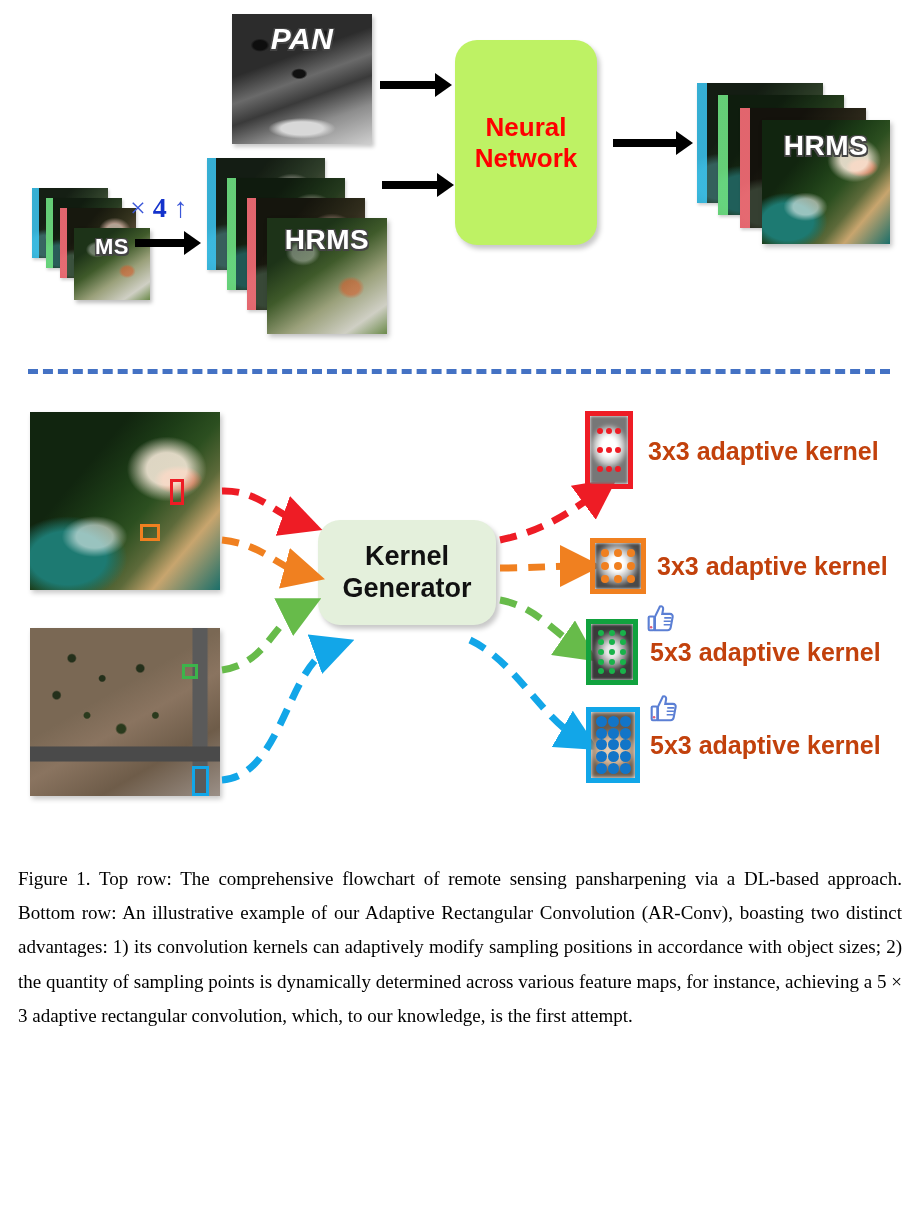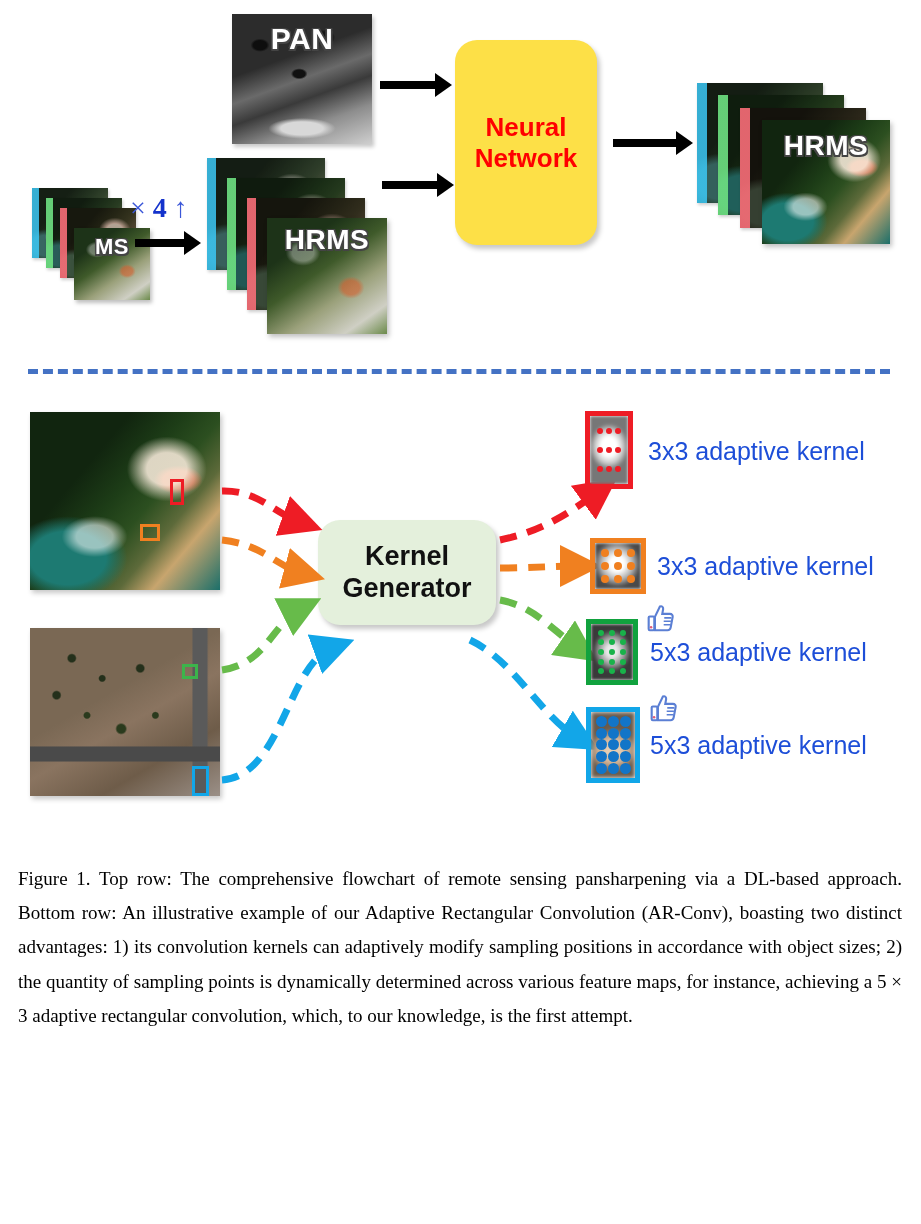--- a/index.html
+++ b/index.html
@@ -96,21 +96,21 @@
     filter: blur(1.9px);
   }
 
   .kbox { position:absolute; overflow:hidden; }
   .kdots { position:absolute; inset:0; display:grid; }
   .kdots i { display:block; border-radius:50%; justify-self:center; align-self:center; }
 
   .kcap {
     position:absolute;
     font-family:"Liberation Sans", sans-serif;
-    font-weight:normal; color:#1d4ed8; white-space:nowrap;
+    font-weight:bold; color:#c2410c; white-space:nowrap;
   }
 
   
   .procbox {
     position:absolute; display:flex; align-items:center; justify-content:center;
     text-align:center; border-radius:22px;
     box-shadow: 3px 4px 5px rgba(0,0,0,.22);
     font-family:"Liberation Sans", sans-serif; font-weight:bold;
     line-height:1.18;
   }
@@ -147,21 +147,21 @@
     font-size:19px; line-height:34.2px; color:#000;
     text-align:justify; text-align-last:left;
     hyphens:none;
   }
 </style>
 </head>
 <body>
 
 <div class="fig">
 
-  <div class="tile" style="left:232px; top:14px; width:140px; height:130px; box-shadow:2px 3px 4px rgba(0,0,0,.22);">
+  <div class="tile" style="left:232px; top:14px; width:140px; height:130px; box-shadow:2px 3px 4px rgba(0,0,0,.22);font-style:italic;">
     <div class="aerial-gray"></div>
     <div class="lbl" style="top:8px; font-size:30px;">PAN</div>
   </div>
 
   <div>
     <div class="tile" style="left:32px; top:188px; width:76px; height:70px; box-shadow:1px 2px 3px rgba(0,0,0,.2);">
       <div class="aerial-color" style="filter:grayscale(.45) brightness(.9);"></div>
       <div class="band-tint" style="background:linear-gradient(to right, rgba(60,200,245,.85) 0 9%, rgba(0,0,0,0) 9%);"></div>
     </div>
     <div class="tile" style="left:46px; top:198px; width:76px; height:70px; box-shadow:1px 2px 3px rgba(0,0,0,.2);">
@@ -194,21 +194,21 @@
     <div class="tile" style="left:247px; top:198px; width:118px; height:112px; box-shadow:1px 2px 3px rgba(0,0,0,.2);">
       <div class="aerial-color" style="filter:sepia(.55) hue-rotate(-28deg) brightness(.62);"></div>
       <div class="band-tint" style="background:linear-gradient(to right, rgba(248,110,120,.9) 0 8%, rgba(0,0,0,0) 8%);"></div>
     </div>
     <div class="tile" style="left:267px; top:218px; width:120px; height:116px; box-shadow:2px 3px 5px rgba(0,0,0,.25);">
       <div class="aerial-urban" style="filter:blur(.6px);"></div>
       <div class="lbl" style="top:6px; font-size:28px;">HRMS</div>
     </div>
   </div>
 
-  <div class="procbox" style="left:455px; top:40px; width:142px; height:205px; background:#fde047; font-size:26px; color:#ff0000;">
+  <div class="procbox" style="left:455px; top:40px; width:142px; height:205px; background:#bef264; font-size:26px; color:#ff0000;">
     <div>
       <span>Neural</span><br>
       <span>Network</span>
     </div>
   </div>
 
   <div>
     <div class="tile" style="left:697px; top:83px; width:126px; height:120px; box-shadow:1px 2px 3px rgba(0,0,0,.2);">
       <div class="aerial-color" style="filter:grayscale(.45) brightness(.85);"></div>
       <div class="band-tint" style="background:linear-gradient(to right, rgba(60,200,245,.85) 0 8%, rgba(0,0,0,0) 8%);"></div>

